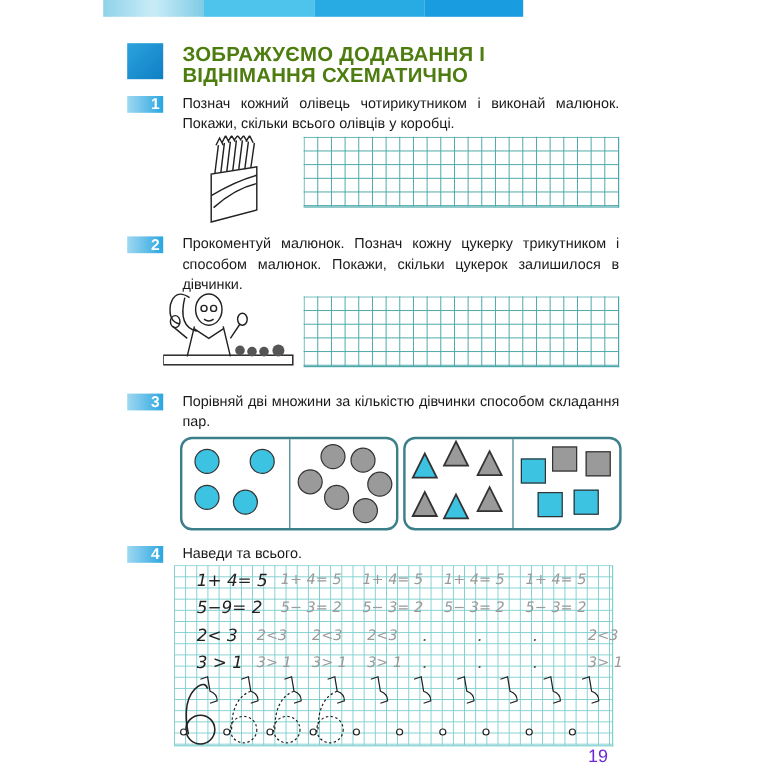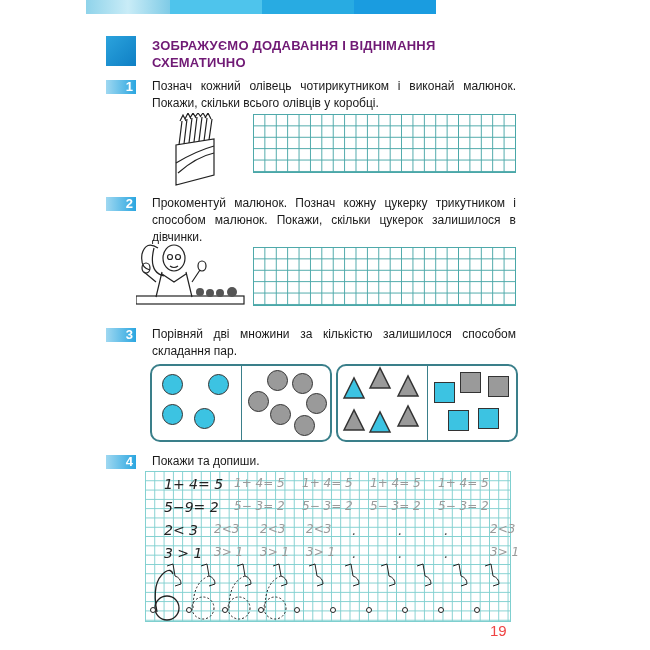--- a/index.html
+++ b/index.html
@@ -11,21 +11,21 @@
   .topbar { position: absolute; left: 86px; top: 0; width: 350px; height: 14px; display: flex; }
   .topbar div { height: 100%; }
   .tb1 { width: 84px; background: linear-gradient(90deg,#8fd3ea,#c9ecf7,#7fcbe6); }
   .tb2 { width: 92px; background: #4ec4ec; }
   .tb3 { width: 92px; background: #28abe2; }
   .tb4 { width: 82px; background: #1a9ce0; }
 
   .title-square { position: absolute; left: 106px; top: 36px; width: 30px; height: 30px;
     background: linear-gradient(135deg,#2ba3dd,#0f7fc4); }
   .title { position: absolute; left: 152px; top: 37px; width: 340px;
-    font-weight: bold; font-size: 13px; line-height: 17px; color: #701a75; letter-spacing: 0.2px; }
+    font-weight: bold; font-size: 17px; line-height: 17px; color: #4d7c0f; letter-spacing: 0.2px; }
 
   .num { position: absolute; left: 106px; width: 30px; height: 14px;
     background: linear-gradient(90deg,#9fd8f1,#2ba6e0); color: #fff;
     font-weight: bold; font-size: 13px; line-height: 14px; text-align: right; padding-right: 3px; box-sizing: border-box; }
   .task-text { position: absolute; left: 152px; width: 364px; font-size: 12px; line-height: 17px;
     text-align: justify; }
 
   .grid { position: absolute;
     background-color: #ffffff;
     background-image:
@@ -48,21 +48,21 @@
   .cyan { background: #3cc3e2; }
   .gray { background: #9a9a9a; }
 
   .eq-row { position: absolute; left: 164px; font-family: "DejaVu Sans", sans-serif; font-style: italic;
     font-size: 14px; display: flex; gap: 0; white-space: nowrap; }
   .eq-row span { display: inline-block; }
   .eq-main { color: #222; }
   .eq-trace { color: #9a9a9a; font-size: 12px; }
   .dot { color: #555; }
 
-  .pagenum { position: absolute; left: 490px; top: 622px; font-size: 15px; color: #ef4444; }
+  .pagenum { position: absolute; left: 490px; top: 622px; font-size: 15px; color: #6d28d9; }
 </style>
 </head>
 <body>
 
 <div class="topbar">
   <div class="tb1"></div>
     <div class="tb2"></div>
     <div class="tb3"></div>
     <div class="tb4"></div>
 </div>
@@ -101,21 +101,21 @@
   <g fill="#555">
     <circle cx="64" cy="50" r="4"></circle>
       <circle cx="74" cy="51" r="4"></circle>
       <circle cx="84" cy="51" r="4"></circle>
       <circle cx="96" cy="50" r="5"></circle>
   </g>
 </svg>
 <div class="grid" style="left:253px;top:247px;width:262px;height:58px"></div>
 
 <div class="num" style="top:328px">3</div>
-<div class="task-text" style="top:326px">Порівняй дві множини за кількістю залишилося способом складання пар.</div>
+<div class="task-text" style="top:326px">Порівняй дві множини за кількістю дівчинки способом складання пар.</div>
 
 <div class="setbox" style="left:150px;top:364px;width:178px;height:74px">
   <div class="half">
     <div class="shape circle cyan" style="left:10px;top:8px"></div>
     <div class="shape circle cyan" style="left:56px;top:8px"></div>
     <div class="shape circle cyan" style="left:10px;top:38px"></div>
     <div class="shape circle cyan" style="left:42px;top:42px"></div>
   </div>
   <div class="half">
     <div class="shape circle gray" style="left:25px;top:4px"></div>
@@ -143,21 +143,21 @@
   <div class="half">
     <div class="shape sq cyan" style="left:6px;top:16px"></div>
     <div class="shape sq gray" style="left:32px;top:6px"></div>
     <div class="shape sq gray" style="left:60px;top:10px"></div>
     <div class="shape sq cyan" style="left:20px;top:44px"></div>
     <div class="shape sq cyan" style="left:50px;top:42px"></div>
   </div>
 </div>
 
 <div class="num" style="top:455px">4</div>
-<div class="task-text" style="top:453px">Покажи та допиши.</div>
+<div class="task-text" style="top:453px">Наведи та всього.</div>
 <div class="grid fine" style="left:145px;top:471px;width:365px;height:150px"></div>
 
 <div class="eq-row" style="top:476px">
   <span class="eq-main" style="width:70px">1+ 4= 5</span>
   <span class="eq-trace" style="width:68px">1+ 4= 5</span>
   <span class="eq-trace" style="width:68px">1+ 4= 5</span>
   <span class="eq-trace" style="width:68px">1+ 4= 5</span>
   <span class="eq-trace" style="width:68px">1+ 4= 5</span>
 </div>
 <div class="eq-row" style="top:499px">

